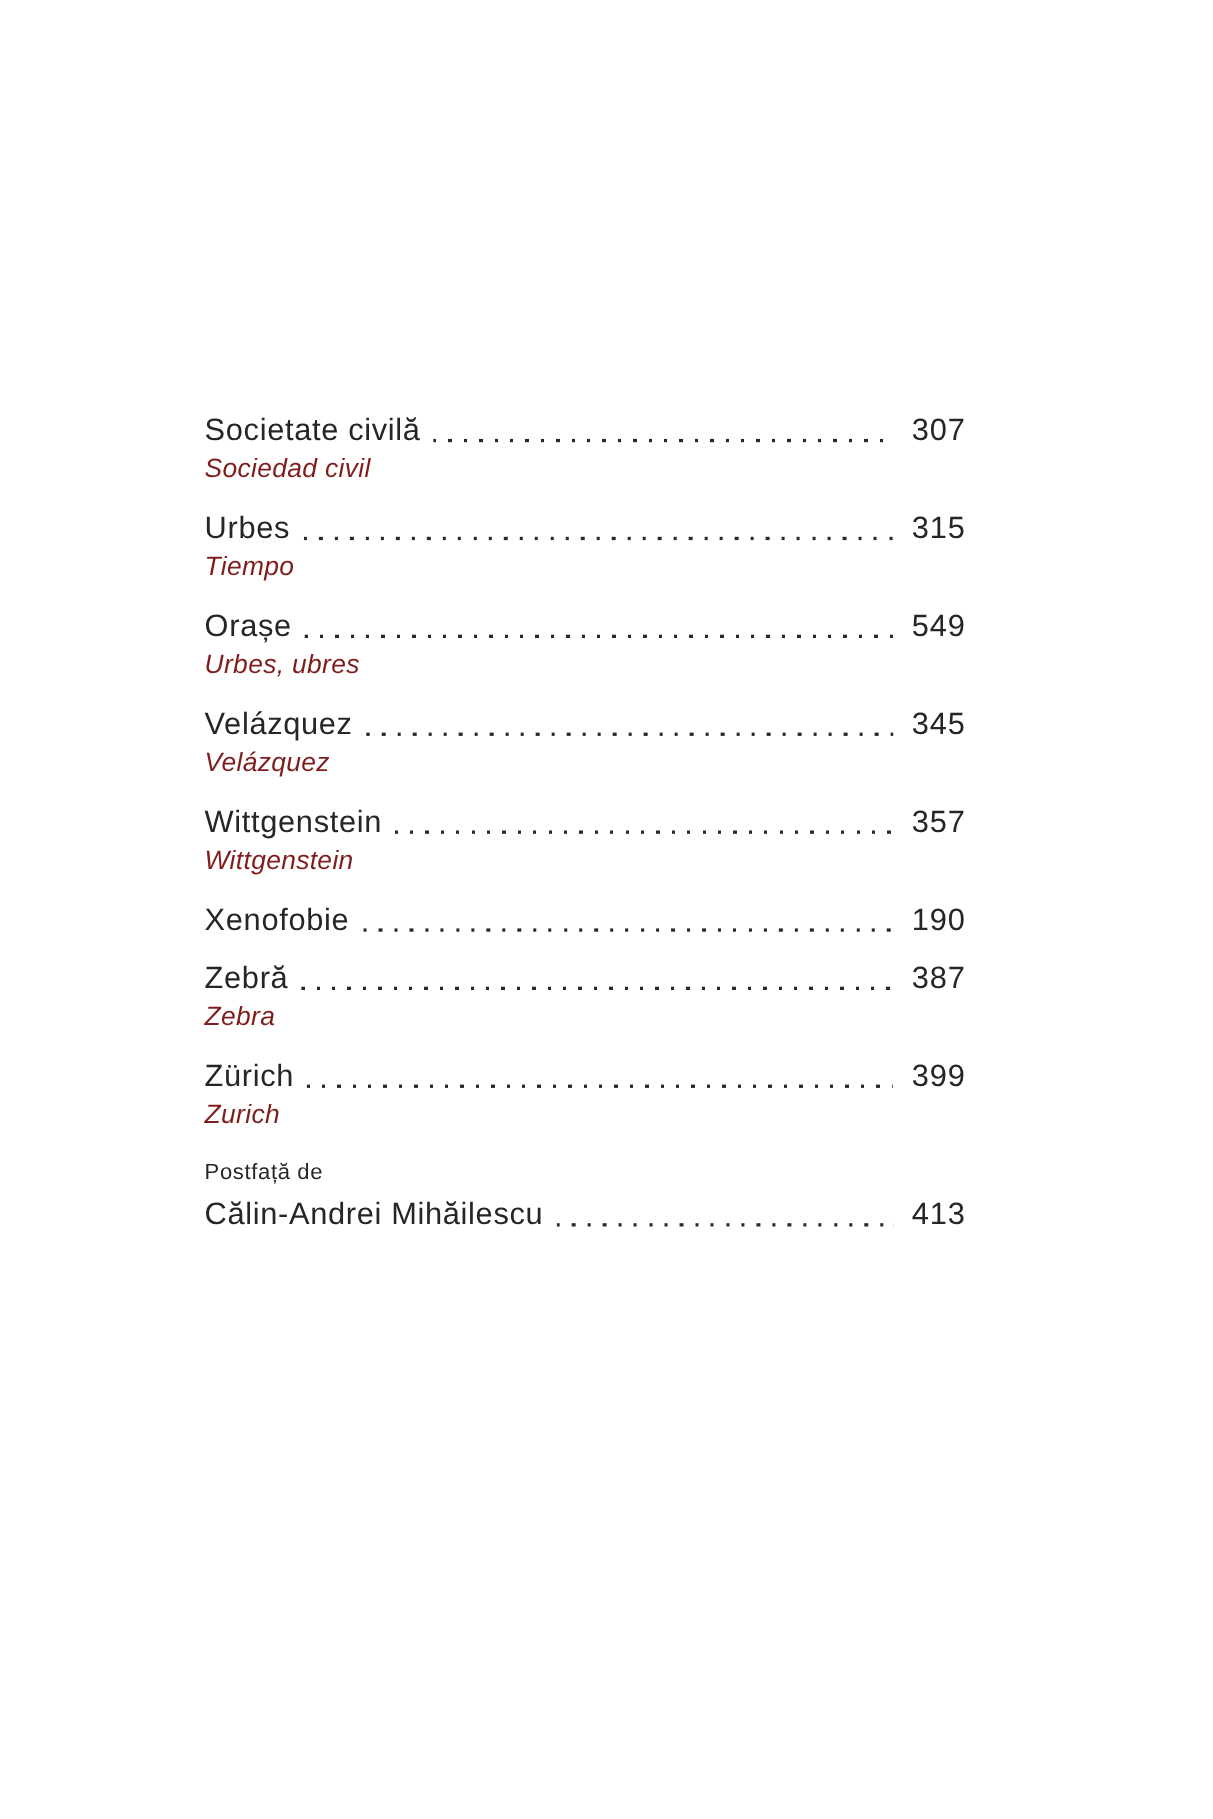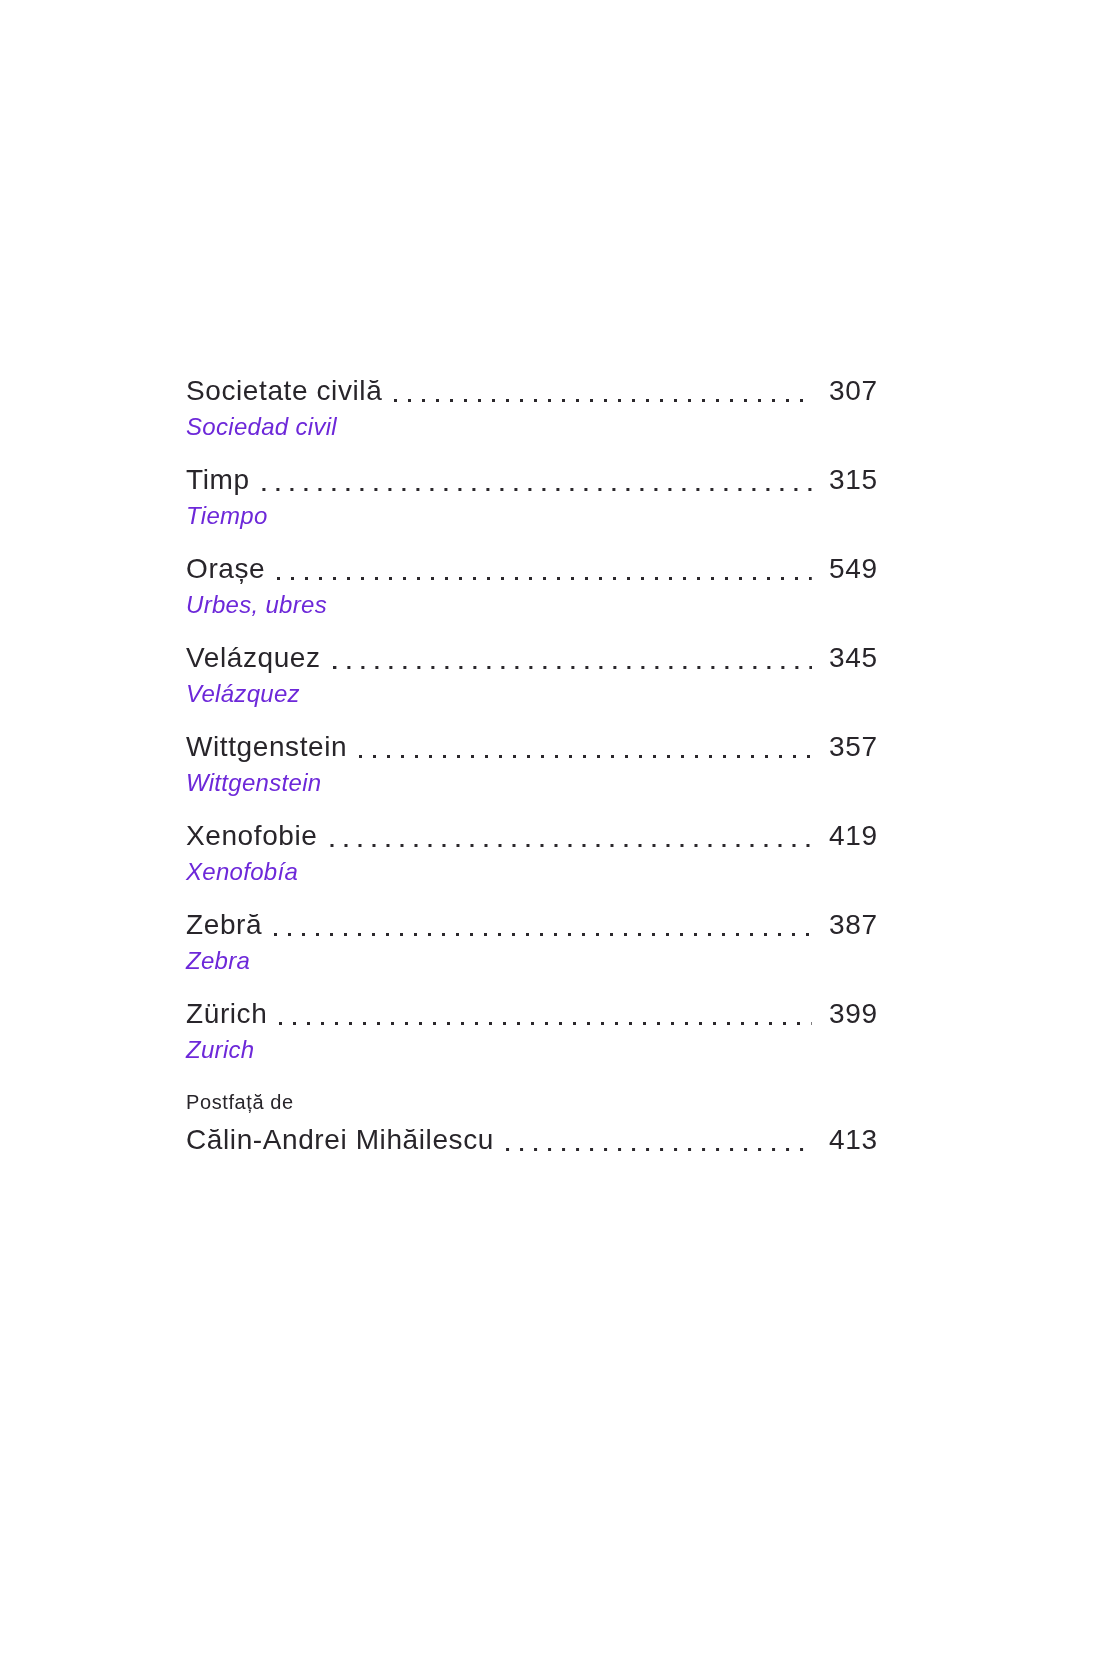--- a/index.html
+++ b/index.html
@@ -55,21 +55,21 @@
     letter-spacing: 0.8px;
     text-align: right;
     white-space: nowrap;
     min-width: 52px;
   }
   .toc-subtitle {
     font-style: italic;
     font-size: 24px;
     line-height: 36px;
     letter-spacing: 0.3px;
-    color: #6d28d9;
+    color: #7f1d1d;
   }
   .toc-title-line {
     font-size: 20px;
     line-height: 37px;
     letter-spacing: 0.6px;
     white-space: nowrap;
     font-weight: 400;
   }
 </style>
 </head>
@@ -81,21 +81,21 @@
     <div class="toc-row">
       <span class="toc-title">Societate civilă</span>
       <span class="toc-leader"></span>
       <span class="toc-page">307</span>
     </div>
     <div class="toc-subtitle">Sociedad civil</div>
   </div>
 
   <div class="toc-entry">
     <div class="toc-row">
-      <span class="toc-title">Timp</span>
+      <span class="toc-title">Urbes</span>
       <span class="toc-leader"></span>
       <span class="toc-page">315</span>
     </div>
     <div class="toc-subtitle">Tiempo</div>
   </div>
 
   <div class="toc-entry">
     <div class="toc-row">
       <span class="toc-title">Orașe</span>
       <span class="toc-leader"></span>
@@ -119,23 +119,22 @@
       <span class="toc-leader"></span>
       <span class="toc-page">357</span>
     </div>
     <div class="toc-subtitle">Wittgenstein</div>
   </div>
 
   <div class="toc-entry">
     <div class="toc-row">
       <span class="toc-title">Xenofobie</span>
       <span class="toc-leader"></span>
-      <span class="toc-page">419</span>
+      <span class="toc-page">190</span>
     </div>
-    <div class="toc-subtitle">Xenofobía</div>
   </div>
 
 
   <div class="toc-entry">
     <div class="toc-row">
       <span class="toc-title">Zebră</span>
       <span class="toc-leader"></span>
       <span class="toc-page">387</span>
     </div>
     <div class="toc-subtitle">Zebra</div>

